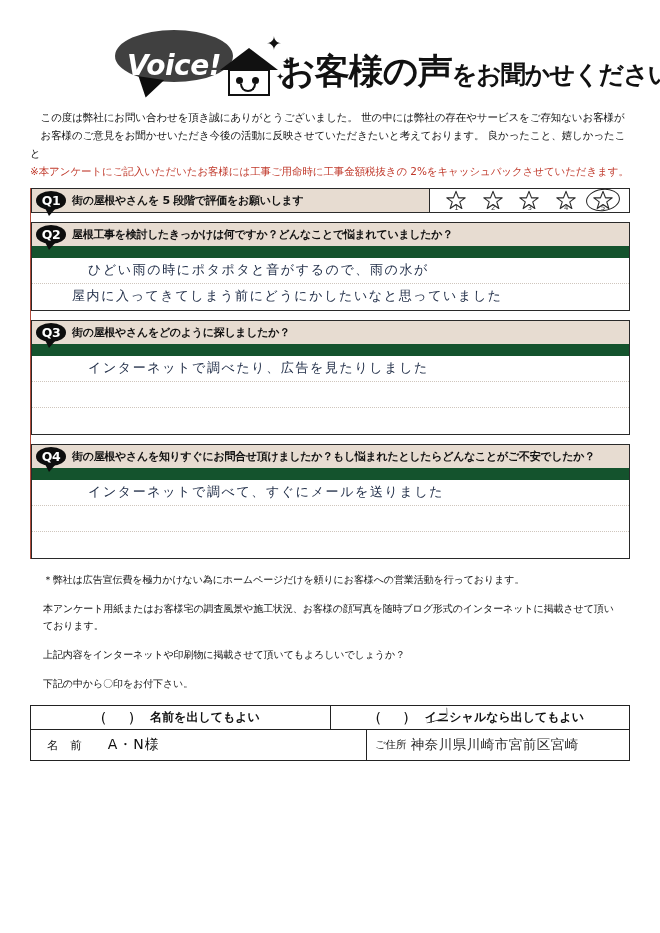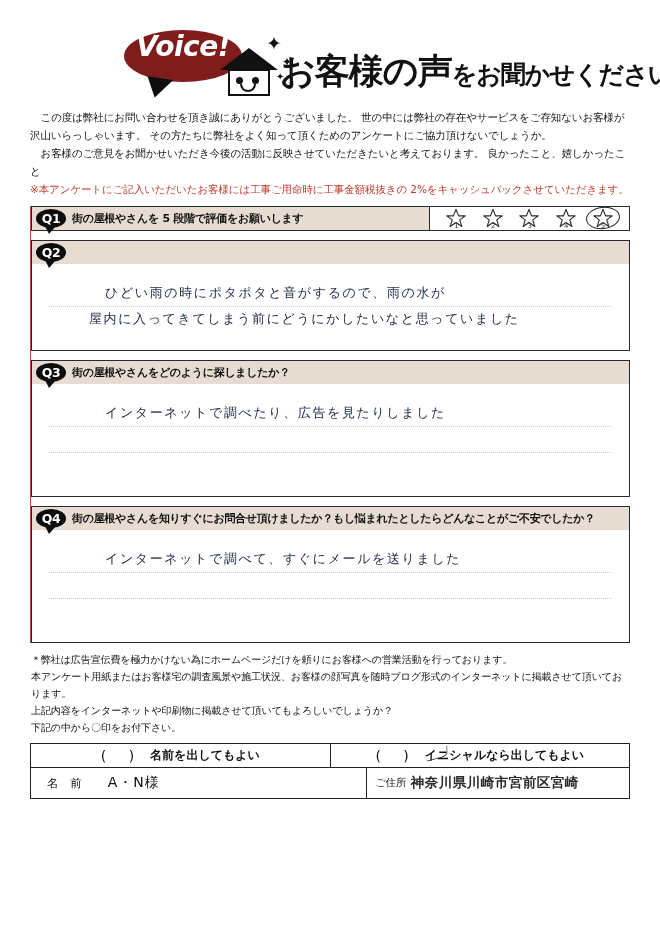--- a/index.html
+++ b/index.html
@@ -10,24 +10,24 @@
     font-family: "DejaVu Sans", "Liberation Sans", sans-serif;
     color: #111;
     position: relative;
     overflow: hidden;
   }
   .page { width:660px; height:933px; position:relative; padding:0 30px; }
 
   
   .header { height: 78px; position: relative; margin-top: 26px; }
   .voice-bubble {
-    position:absolute; left:94px; top:4px;
-    width:118px; height:52px; background:#7f1d1d;
+    position:absolute; left:85px; top:4px;
+    width:118px; height:52px; background:#404040;
     border-radius:50% / 50%;
-    display:flex; align-items:flex-start; justify-content:center;
+    display:flex; align-items:flex-end; justify-content:center;
   }
   .voice-bubble:after{
     content:""; position:absolute; left:22px; bottom:-16px;
     border-left:10px solid transparent; border-right:16px solid transparent;
     border-top:20px solid #0d0d0d;
     transform: rotate(8deg);
   }
   .voice-text {
     color:#fff; font-style:italic; font-weight:bold;
     font-size:28px; letter-spacing:-0.5px; position:relative; z-index:2;
@@ -99,37 +99,37 @@
   .star svg { position:absolute; left:0; top:0; }
   .star .num {
     position:absolute; left:9px; bottom:-1px; font-size:7px; color:#333;
     font-family:"DejaVu Sans","Liberation Sans",sans-serif;
   }
   .circle-mark {
     position:absolute; left:-6px; top:-1px; width:34px; height:22px;
     border:1.4px solid #222; border-radius:50%;
     transform: rotate(-7deg);
   }
-  .answer { background:#fff; padding:17px; position:relative; }
+  .answer { background:#fff; padding:0; position:relative;margin-top:12px; }
   .rule {
     border-bottom:1px dotted #cfc6bd; height:26px; position:relative;
   }
   .rule:last-child { border-bottom:none; }
   .hand {
     position:absolute; left:0; top:0; width:100%;
     font-family:"DejaVu Sans","Liberation Sans",sans-serif;
     font-size:13px; color:#23304a; white-space:nowrap;
     letter-spacing:1.6px;
   }
   .hand.l1 { left:56px; top:3px; }
   .hand.l2 { left:40px; top:3px; }
 
   
   .notes { font-size:10px; line-height:1.62; margin-top:7px; letter-spacing:-0.1px; }
-  .notes p { margin:1px;font-family:Liberation Serif, serif; }
+  .notes p { margin:13px;font-family:Liberation Serif, serif; }
 
   
   .consent { margin-top:7px; border:1.3px solid #222; }
   .crow { display:flex; }
   .crow.top { border-bottom:1.3px solid #222; height:24px; }
   .ccell {
     flex:1; display:flex; align-items:center; justify-content:center;
     font-size:12px; font-weight:bold; position:relative;
   }
   .ccell + .ccell { border-left:1.3px solid #222; }
@@ -138,21 +138,21 @@
     position:absolute; left:50%; margin-left:-54px; top:4px;
     width:22px; height:11px; border-bottom:1.6px solid #333; border-right:1.6px solid #333;
     transform: rotate(-14deg) skewX(-12deg); border-radius:0 0 40% 0;
   }
   .crow.bot { height:30px; }
   .namecell { flex:0 0 56%; display:flex; align-items:center; padding-left:16px; gap:22px; }
   .lbl { font-size:11.5px; letter-spacing:4px; }
   .nameval { font-size:14px; letter-spacing:1px; }
   .addrcell { flex:1; border-left:1.3px solid #222; display:flex; align-items:center; padding-left:8px; gap:4px; }
   .addrlbl { font-size:10.5px; }
-  .addrval { font-size:13.5px; color:#2a2a2a; letter-spacing:0.5px;font-weight:bold; }
+  .addrval { font-size:13.5px; color:#2a2a2a; letter-spacing:0.5px; }
 </style>
 </head>
 <body>
 
 <div class="page">
 
   <div class="header">
     <div class="voice-bubble">
       <span class="voice-text">Voice!</span>
     </div>
@@ -166,21 +166,20 @@
     <span class="sparkle sp1">✦</span>
     <span class="sparkle sp2">✦</span>
     <span class="sparkle sp3">✦</span>
     <div class="head-main">
       <span>お客様の声</span><span class="head-sub">をお聞かせください</span>
     </div>
   </div>
 
   <div class="intro">
     <p class="ind">この度は弊社にお問い合わせを頂き誠にありがとうございました。 世の中には弊社の存在やサービスをご存知ないお客様が</p>
-    <p>沢山いらっしゃいます。 その方たちに弊社をよく知って頂くためのアンケートにご協力頂けないでしょうか。</p>
     <p class="ind">お客様のご意見をお聞かせいただき今後の活動に反映させていただきたいと考えております。 良かったこと、嬉しかったこと</p>
     <p class="red">※本アンケートにご記入いただいたお客様には工事ご用命時に工事金額税抜きの 2%をキャッシュバックさせていただきます。</p>
   </div>
 
   <div class="qwrap" id="questions">
       <div class="qbox">
         <div class="qhead">
           <span class="badge">Q1</span>
           <span class="qtitle">街の屋根やさんを 5 段階で評価をお願いします</span>
           <div class="stars">
@@ -214,20 +213,21 @@
               </svg>
               <span class="num">5</span>
               <span class="circle-mark"></span>
             </span>
           </div>
         </div>
       </div>
       <div class="qbox">
         <div class="qhead">
           <span class="badge">Q2</span>
+          <span class="qtitle">屋根工事を検討したきっかけは何ですか？どんなことで悩まれていましたか？</span>
         </div>
         <div class="answer">
           <div class="rule">
             <span class="hand l1">ひどい雨の時にポタポタと音がするので、雨の水が</span>
           </div>
           <div class="rule">
             <span class="hand l2">屋内に入ってきてしまう前にどうにかしたいなと思っていました</span>
           </div>
         </div>
       </div>

